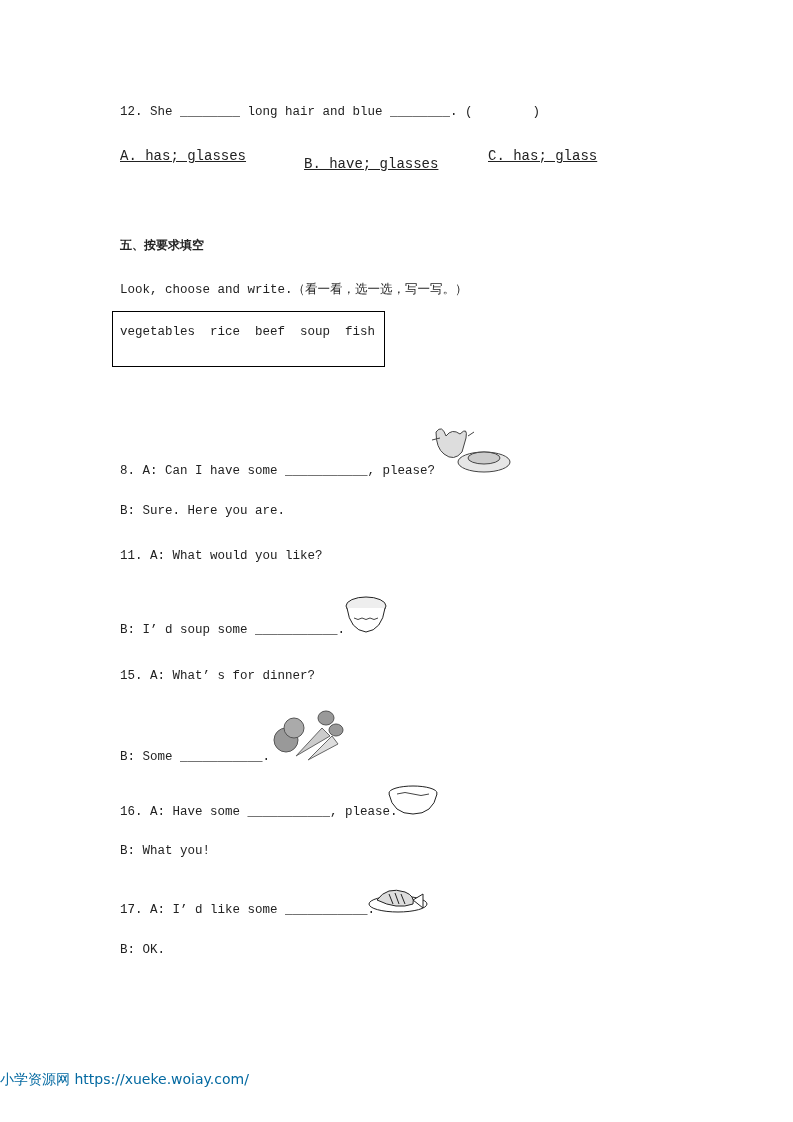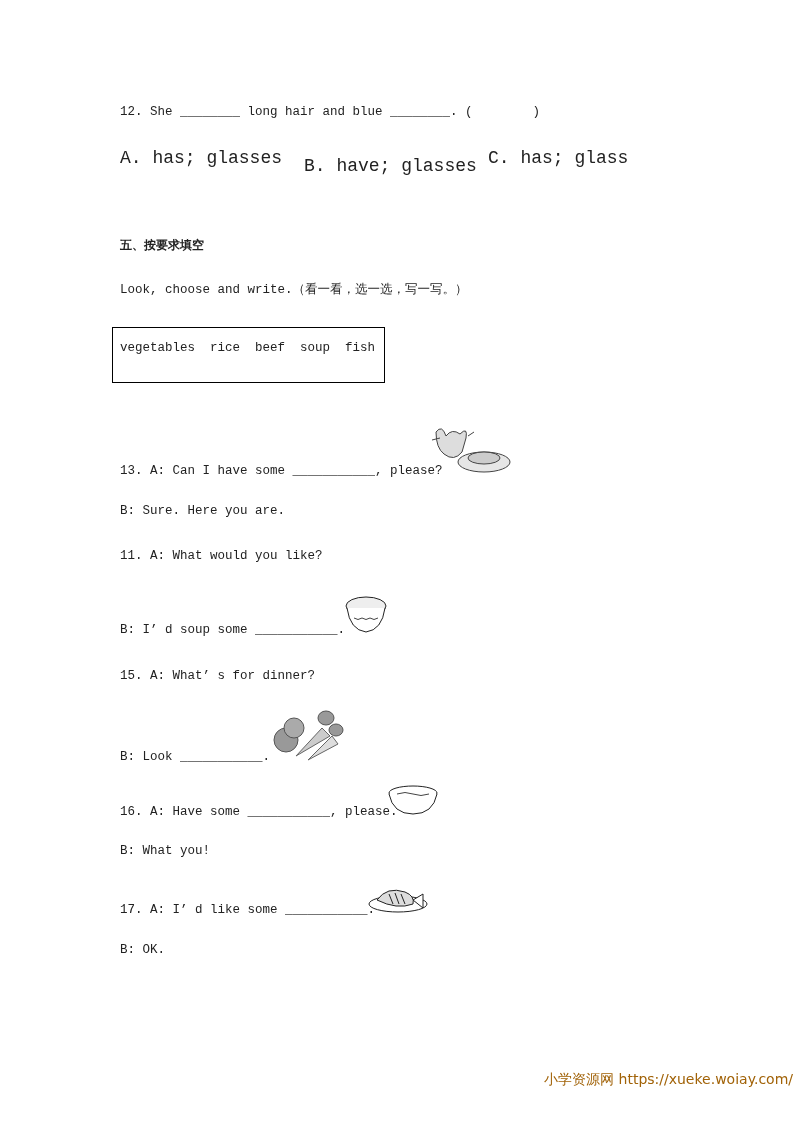--- a/index.html
+++ b/index.html
@@ -1,60 +1,60 @@
 <!DOCTYPE html>
 <html><head>
 <meta charset="utf-8">
 <style>
   html, body { margin: 0; padding: 0; background: #ffffff; }
   body { width: 793px; height: 1122px; position: relative; overflow: hidden;
          font-family: "Liberation Mono", "DejaVu Sans Mono", monospace; color: #222; }
   .line { position: absolute; left: 120px; font-size: 12.5px; white-space: pre; line-height: 16px; text-align: right; }
   .heading { position: absolute; left: 120px; font-family: "DejaVu Sans", sans-serif; font-weight: bold; font-size: 12px; }
-  .word-box { position: absolute; left: 112px; top: 327px; width: 271px; height: 54px; border: 1px solid #000; }
+  .word-box { position: absolute; left: 112px; top: 311px; width: 271px; height: 54px; border: 1px solid #000; }
   .word-box .words { position: absolute; left: 7px; top: 13px; font-size: 12.5px; white-space: pre; }
   .pic { position: absolute; }
-  .footer { position: absolute; top: 1071px; left: 0; width: 793px; text-align: right;
-            font-family: "DejaVu Sans", sans-serif; font-size: 14px; color: #a16207; }
-  .opt { position: absolute; font-size: 18px; white-space: pre; }
+  .footer { position: absolute; top: 1071px; left: 0; width: 793px; text-align: left;
+            font-family: "DejaVu Sans", sans-serif; font-size: 14px; color: #0369a1; }
+  .opt { position: absolute; font-size: 14px; white-space: pre; text-decoration: underline; }
 </style>
 </head>
 <body>
 
 <div class="line" style="top:104px">12. She ________ long hair and blue ________. (        )</div>
 <div class="opt" style="left:120px;top:148px">A. has; glasses</div>
 <div class="opt" style="left:304px;top:156px">B. have; glasses</div>
 <div class="opt" style="left:488px;top:148px">C. has; glass</div>
 
 <div class="heading" style="top:237px">五、按要求填空</div>
 <div class="line" style="top:282px">Look, choose and write.（看一看，选一选，写一写。）</div>
 
 <div class="word-box">
   <div class="words">vegetables  rice  beef  soup  fish</div>
 </div>
 
-<div class="line" style="top:463px">13. A: Can I have some ___________, please?</div>
+<div class="line" style="top:463px">8. A: Can I have some ___________, please?</div>
 <div class="line" style="top:503px">B: Sure. Here you are.</div>
 <svg class="pic" style="left:428px;top:422px" width="84" height="54">
   <path d="M8 10 Q14 2 18 14 Q24 6 32 12 Q40 4 38 16 L34 30 Q26 40 16 32 Q8 26 8 10Z" fill="#ddd" stroke="#444" stroke-width="1"></path>
   <path d="M4 18 L12 16 M40 14 L46 10" stroke="#444"></path>
   <ellipse cx="56" cy="40" rx="26" ry="10" fill="#e6e6e6" stroke="#444"></ellipse>
   <ellipse cx="56" cy="36" rx="16" ry="6" fill="#ccc" stroke="#444"></ellipse>
 </svg>
 
 <div class="line" style="top:548px">11. A: What would you like?</div>
 <div class="line" style="top:622px">B: I’ d soup some ___________.</div>
 <svg class="pic" style="left:342px;top:594px" width="48" height="42">
   <ellipse cx="24" cy="12" rx="20" ry="9" fill="#eee" stroke="#222"></ellipse>
   <path d="M5 14 Q8 36 24 38 Q40 36 43 14" fill="#fff" stroke="#222"></path>
   <path d="M12 24 q4 3 8 0 q4 3 8 0 q4 3 8 0" fill="none" stroke="#444"></path>
 </svg>
 
 <div class="line" style="top:668px">15. A: What’ s for dinner?</div>
-<div class="line" style="top:749px">B: Look ___________.</div>
+<div class="line" style="top:749px">B: Some ___________.</div>
 <svg class="pic" style="left:266px;top:706px" width="80" height="56">
   <circle cx="20" cy="34" r="12" fill="#999" stroke="#555"></circle>
   <circle cx="28" cy="22" r="10" fill="#aaa" stroke="#555"></circle>
   <path d="M30 50 L56 22 L64 30 Z" fill="#ccc" stroke="#666"></path>
   <path d="M42 54 L66 30 L72 38 Z" fill="#ddd" stroke="#666"></path>
   <ellipse cx="60" cy="12" rx="8" ry="7" fill="#999" stroke="#555"></ellipse>
   <ellipse cx="70" cy="24" rx="7" ry="6" fill="#999" stroke="#555"></ellipse>
 </svg>
 
 <div class="line" style="top:804px">16. A: Have some ___________, please.</div>

